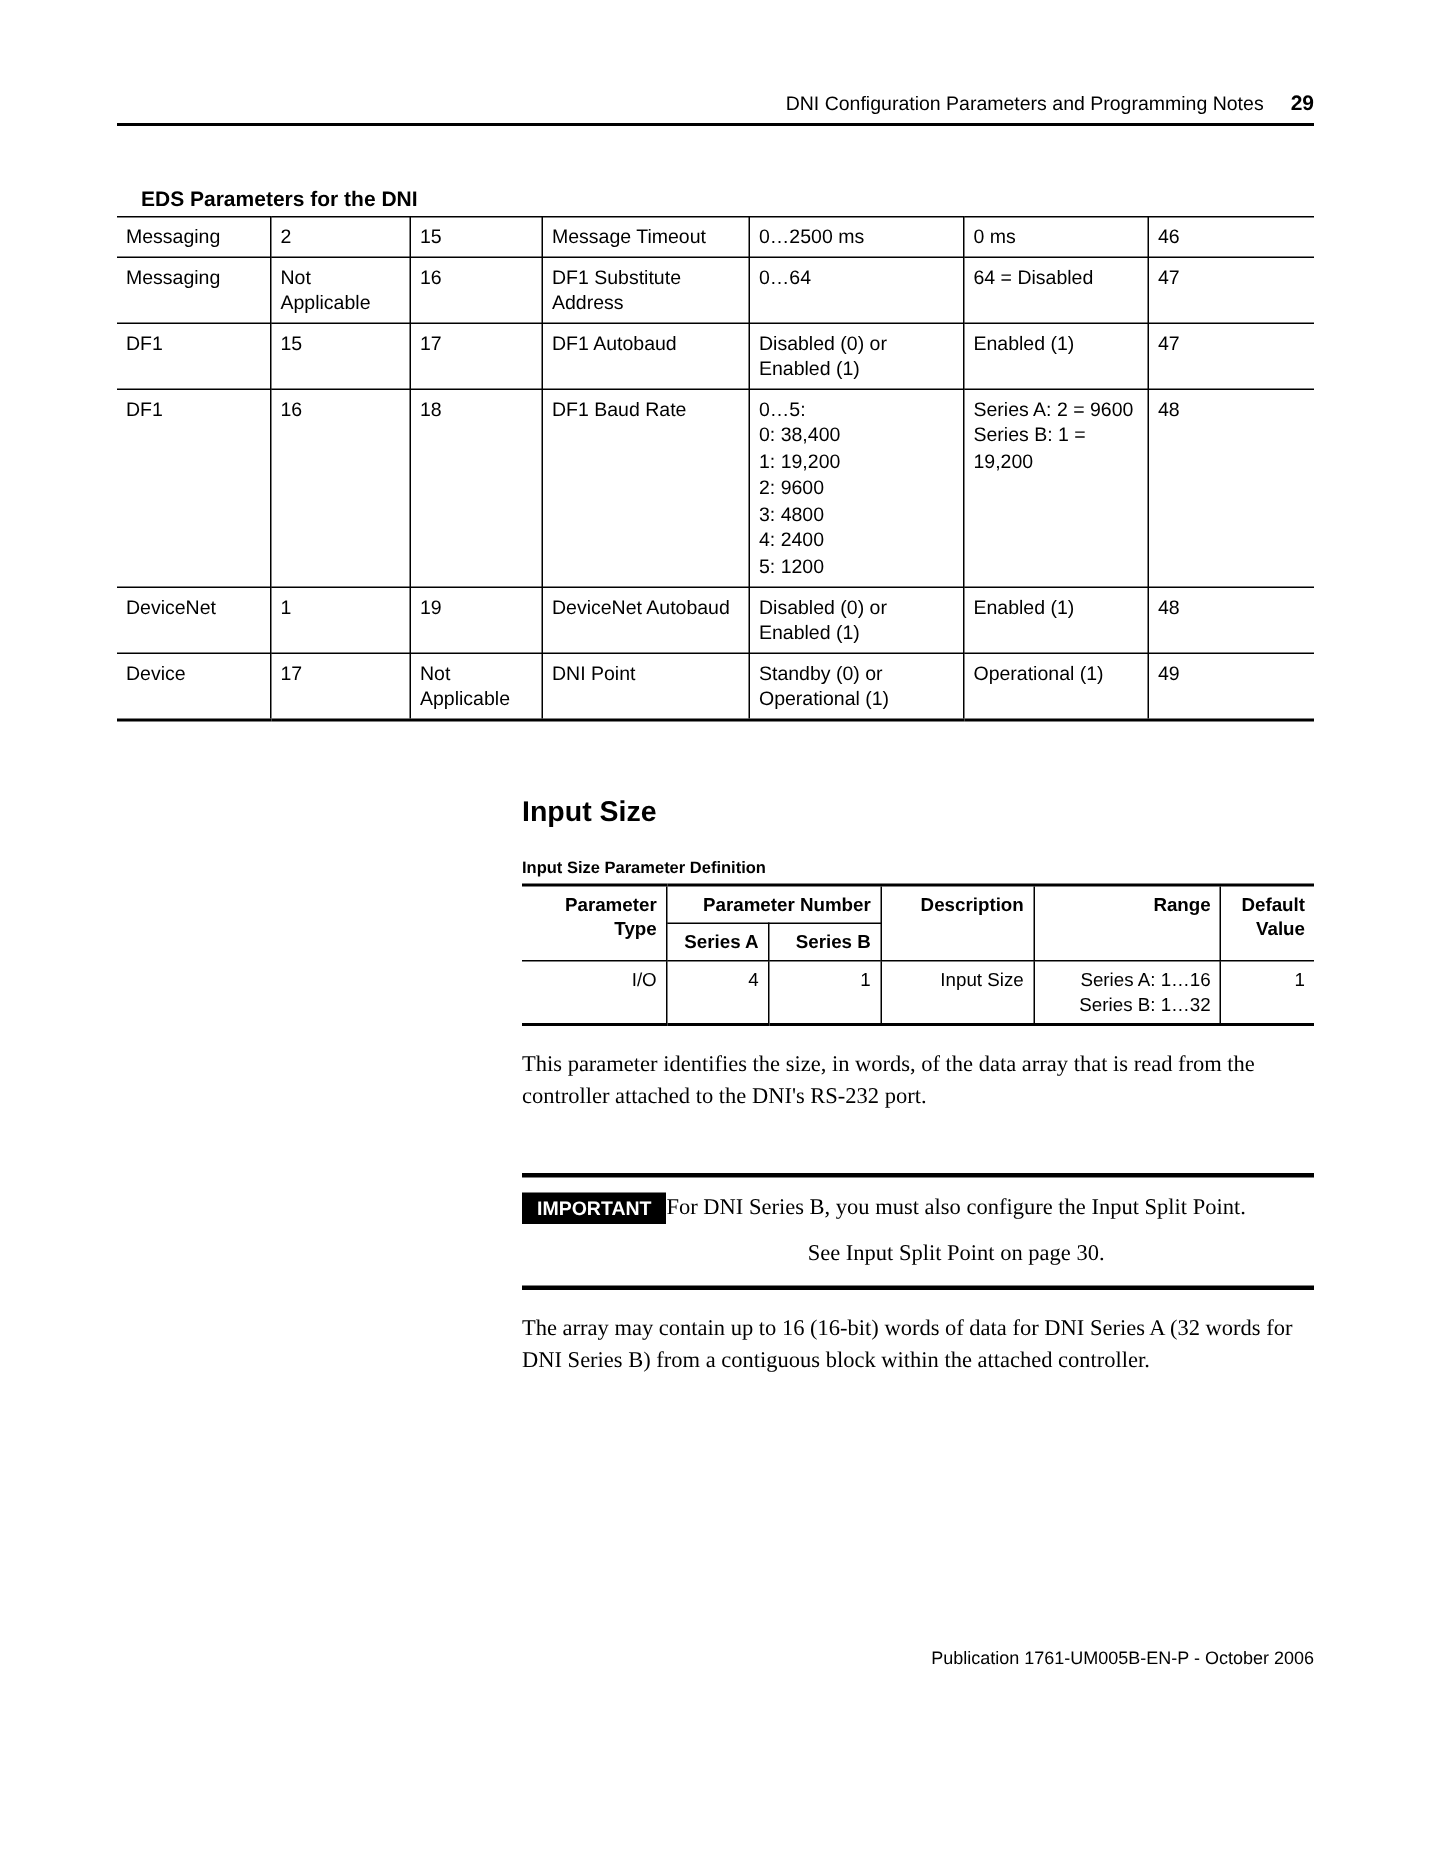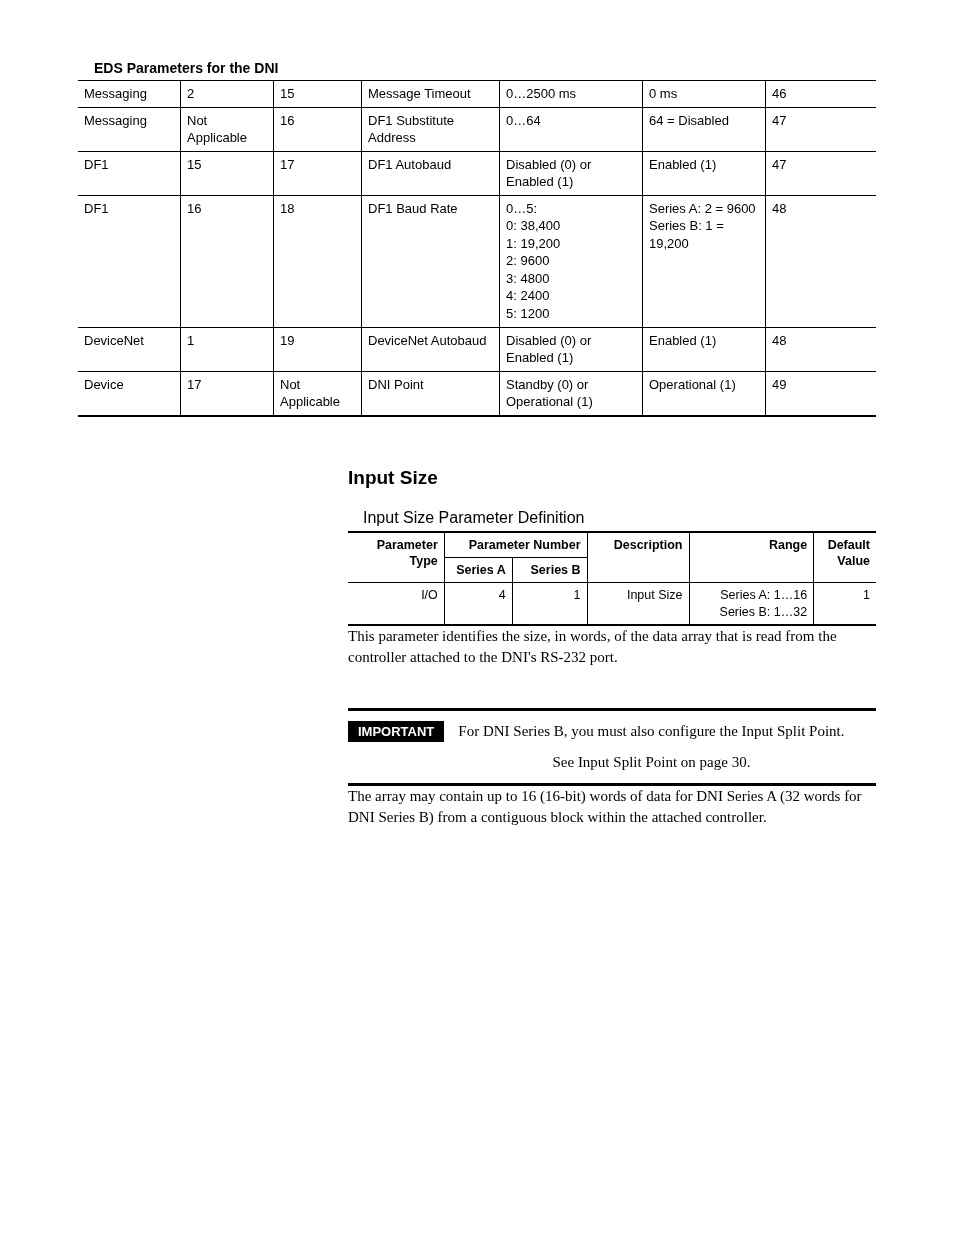--- a/index.html
+++ b/index.html
@@ -62,24 +62,23 @@
   .right-col {
     margin-left: 270px;
     margin-top: 50px;
   }
   .section-head {
     font-size: 19px;
     font-weight: bold;
     margin-bottom: 20px;
   }
   .subhead {
-    font-size: 16px;
-    font-weight: normal;
+    font-size: 11px;
+    font-weight: bold;
     margin-bottom: 4px;
-    margin-left: 15px;
   }
   table.def {
     width: 100%;
     border-collapse: collapse;
     font-size: 12.5px;
   }
   table.def th, table.def td {
     border: 1px solid #000;
     padding: 4px 6px;
     text-align: right;
@@ -98,30 +97,29 @@
   .def col.c2 { width: 60px; }
   .def col.c3 { width: 66px; }
   .def col.c4 { width: 90px; }
   .def col.c5 { width: 110px; }
   .def col.c6 { width: 55px; }
 
   .body-text {
     font-family: Georgia, "Times New Roman", serif;
     font-size: 15px;
     line-height: 1.4;
-    margin-top: 0;
+    margin-top: 16px;
   }
   .important-block {
     margin-top: 40px;
     border-top: 3px solid #000;
     border-bottom: 3px solid #000;
     padding: 10px 0;
     display: flex;
     align-items: flex-start;
-    gap: 14px;
   }
   .important-label {
     background: #000;
     color: #fff;
     font-weight: bold;
     font-size: 13px;
     padding: 3px 10px;
     white-space: nowrap;
     font-family: "Helvetica Neue", Helvetica, Arial, sans-serif;
   }
@@ -137,20 +135,24 @@
     font-size: 12px;
     margin-top: 180px;
   }
   .ml { white-space: pre-line; margin-top: 48px; }
 </style>
 </head>
 <body>
 
 <div class="page">
 
+  <div class="header-line">
+    <span>DNI Configuration Parameters and Programming Notes</span>
+    <span class="header-page">29</span>
+  </div>
 
   <div class="eds-title">EDS Parameters for the DNI</div>
 
   <table class="eds">
     <tbody id="eds-body">
         <tr>
           <td class="ml">Messaging</td>
           <td class="ml">2</td>
           <td class="ml">15</td>
           <td class="ml">Message Timeout</td>
@@ -256,13 +258,14 @@
       <div class="important-label">IMPORTANT</div>
       <div class="important-text">
         <p>For DNI Series B, you must also configure the Input Split Point.</p>
         <p>See Input Split Point on page 30.</p>
       </div>
     </div>
 
     <div class="body-text">The array may contain up to 16 (16-bit) words of data for DNI Series A (32 words for DNI Series B) from a contiguous block within the attached controller.</div>
   </div>
 
+  <div class="footer">Publication 1761-UM005B-EN-P - October 2006</div>
 </div>
 
 </body></html>

